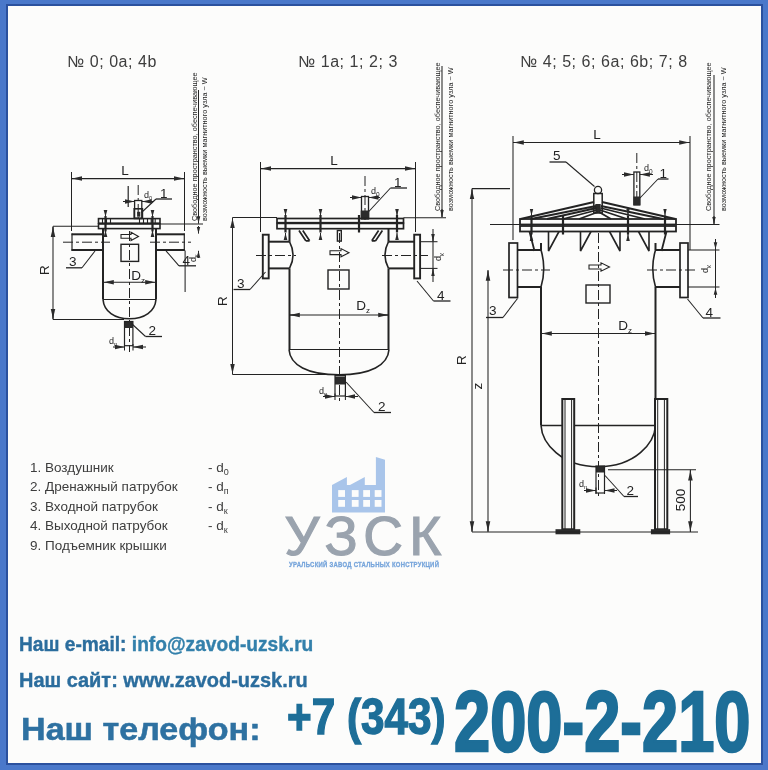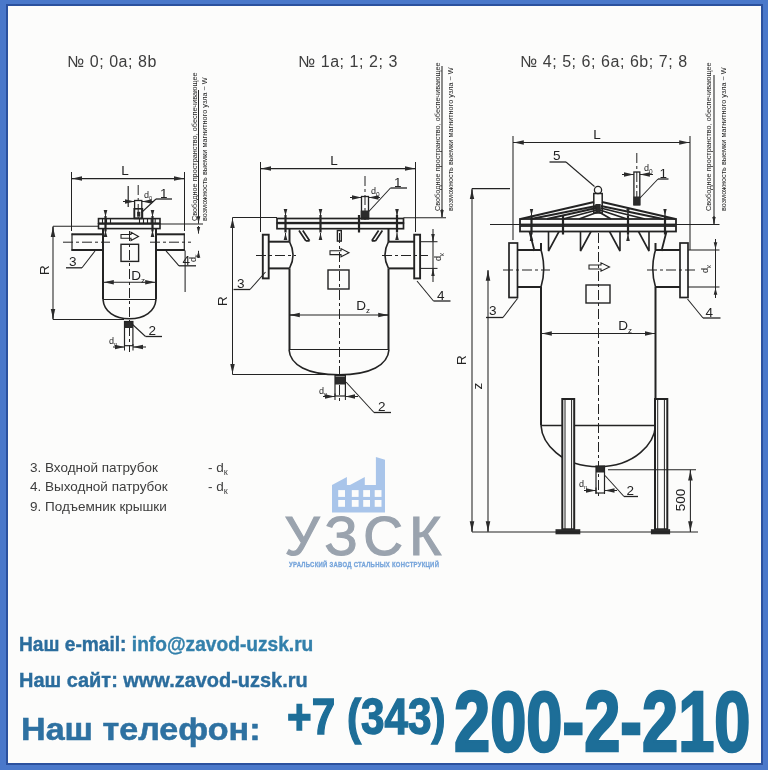--- a/index.html
+++ b/index.html
@@ -376,24 +376,26 @@
  <text x="579" y="487" class="ls">d<tspan dy="2" font-size="5.5">п</tspan></text>
  <line x1="584" y1="490.5" x2="596" y2="490.5" marker-end="url(#m)"></line>
  <line x1="617" y1="490.5" x2="604.5" y2="490.5" marker-end="url(#m)"></line>
  <line x1="596" y1="487.5" x2="596" y2="494"></line>
  <line x1="604.5" y1="487.5" x2="604.5" y2="494"></line>
  <text x="626.5" y="494.5" class="lb">2</text>
  <line x1="624" y1="496.5" x2="638" y2="496.5" stroke-width="1.3"></line>
  <line x1="624" y1="496.5" x2="605" y2="475.5"></line>
 </g>
 </svg>
-<div class="title" style="left:67px;top:53px">№ 0; 0a; 8b</div>
+<div class="title" style="left:67px;top:53px">№ 0; 0a; 4b</div>
 <div class="title" style="left:298px;top:53px">№ 1a; 1; 2; 3</div>
 <div class="title" style="left:520px;top:53px">№ 4; 5; 6; 6a; 6b; 7; 8</div>
 <div id="legend">
+ <div class="row">1. Воздушник<span class="dd">- d<sub>0</sub></span></div>
+ <div class="row">2. Дренажный патрубок<span class="dd">- d<sub>п</sub></span></div>
  <div class="row">3. Входной патрубок<span class="dd">- d<sub>к</sub></span></div>
  <div class="row">4. Выходной патрубок<span class="dd">- d<sub>к</sub></span></div>
  <div class="row">9. Подъемник крышки</div>
 </div>
 <svg id="logo" viewBox="0 0 170 125">
 <path fill="#a9c5ea" d="M52,62.5 L52,34.9 L66.9,27.1 L66.9,34.9 L70,34.9 L84.8,27.1 L84.8,34.9 L95.9,34.9 L95.9,7 L105,9.8 L105,62.5 Z"></path>
 <g fill="#fcfcfb">
 <rect x="58.2" y="40.1" width="6.8" height="6.8"></rect>
 <rect x="71.8" y="40.1" width="6.8" height="6.8"></rect>
 <rect x="83.2" y="40.1" width="6.8" height="6.8"></rect>

